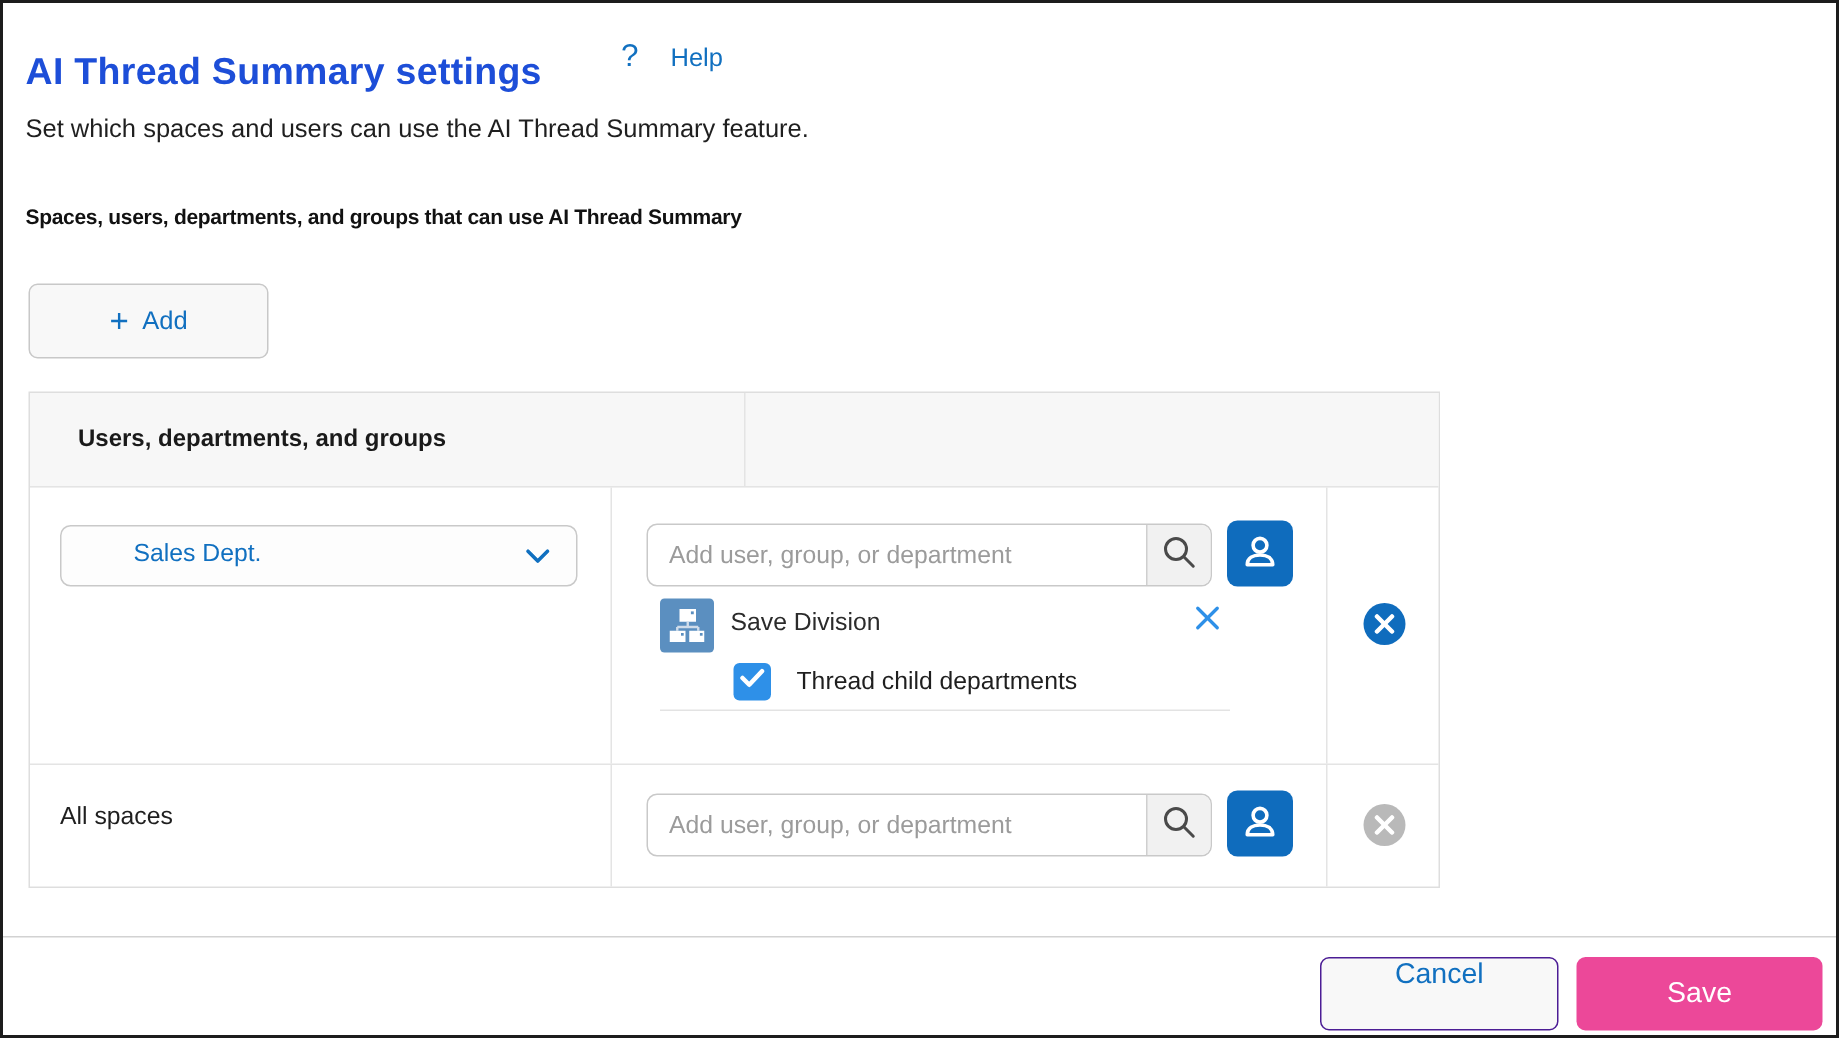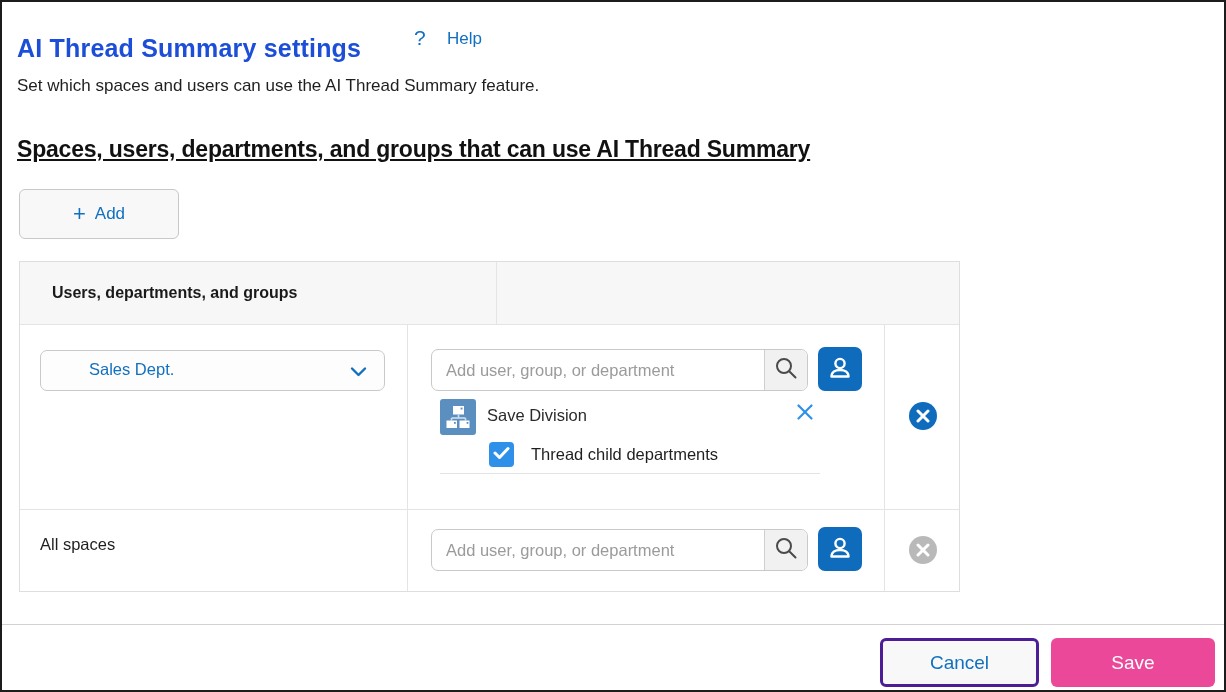--- a/index.html
+++ b/index.html
@@ -16,21 +16,21 @@
     background: #ffffff;
     overflow: hidden;
   }
   .abs { position: absolute; }
 
   
   .page-title { left: 15px; top: 32px; font-size: 25px; font-weight: bold; color: #1d4ed8; letter-spacing: 0.2px; }
   .help-q { left: 412px; top: 24px; font-size: 21px; color: #1170c0; cursor: pointer; }
   .help-link { left: 445px; top: 27px; font-size: 17px; color: #1170c0; text-decoration: none; cursor: pointer; }
   .subtitle { left: 15px; top: 74px; font-size: 17px; color: #1f1f1f; }
-  .section-heading { left: 15px; top: 134px; font-size: 23px; font-weight: bold; color: #111; letter-spacing: -0.2px; text-decoration: underline; }
+  .section-heading { left: 15px; top: 134px; font-size: 14px; font-weight: bold; color: #111; letter-spacing: -0.2px; }
 
   
   .add-btn {
     left: 17px; top: 187px; width: 160px; height: 50px;
     background: #f8f8f8; border: 1px solid #c8c8c8; border-radius: 6px;
     display: flex; align-items: center; justify-content: center; gap: 9px;
     color: #1170c0; font-size: 17px; cursor: pointer;
   }
 
   
@@ -111,23 +111,23 @@
     position: absolute; width: 28px; height: 28px; border-radius: 50%;
     display: flex; align-items: center; justify-content: center; cursor: pointer; border: none;
   }
   .rc-blue { background: #0f6cbd; left: 24px; top: 77px; }
   .rc-gray { background: #b9b9b9; left: 24px; top: 26px; cursor: default; }
 
   
   .footer-divider { left: 0; top: 622px; width: 1222px; height: 1px; background: #d2d2d2; }
   .cancel-btn {
     left: 878px; top: 636px; width: 159px; height: 49px;
-    background: #f8f8f8; border: 3px solid #4c1d95; border-radius: 6px;
+    background: #f8f8f8; border: 1px solid #4c1d95; border-radius: 6px;
     color: #1170c0; font-size: 19px; font-family: inherit;
-    display: flex; align-items: center; justify-content: center; cursor: pointer;
+    display: flex; justify-content: center; cursor: pointer;
   }
   .save-btn {
     left: 1049px; top: 636px; width: 164px; height: 49px;
     background: #ec4899; border: none; border-radius: 6px;
     color: #ffffff; font-size: 19px; font-family: inherit;
     display: flex; align-items: center; justify-content: center; cursor: pointer;
   }
 </style>
 </head>
 <body>

